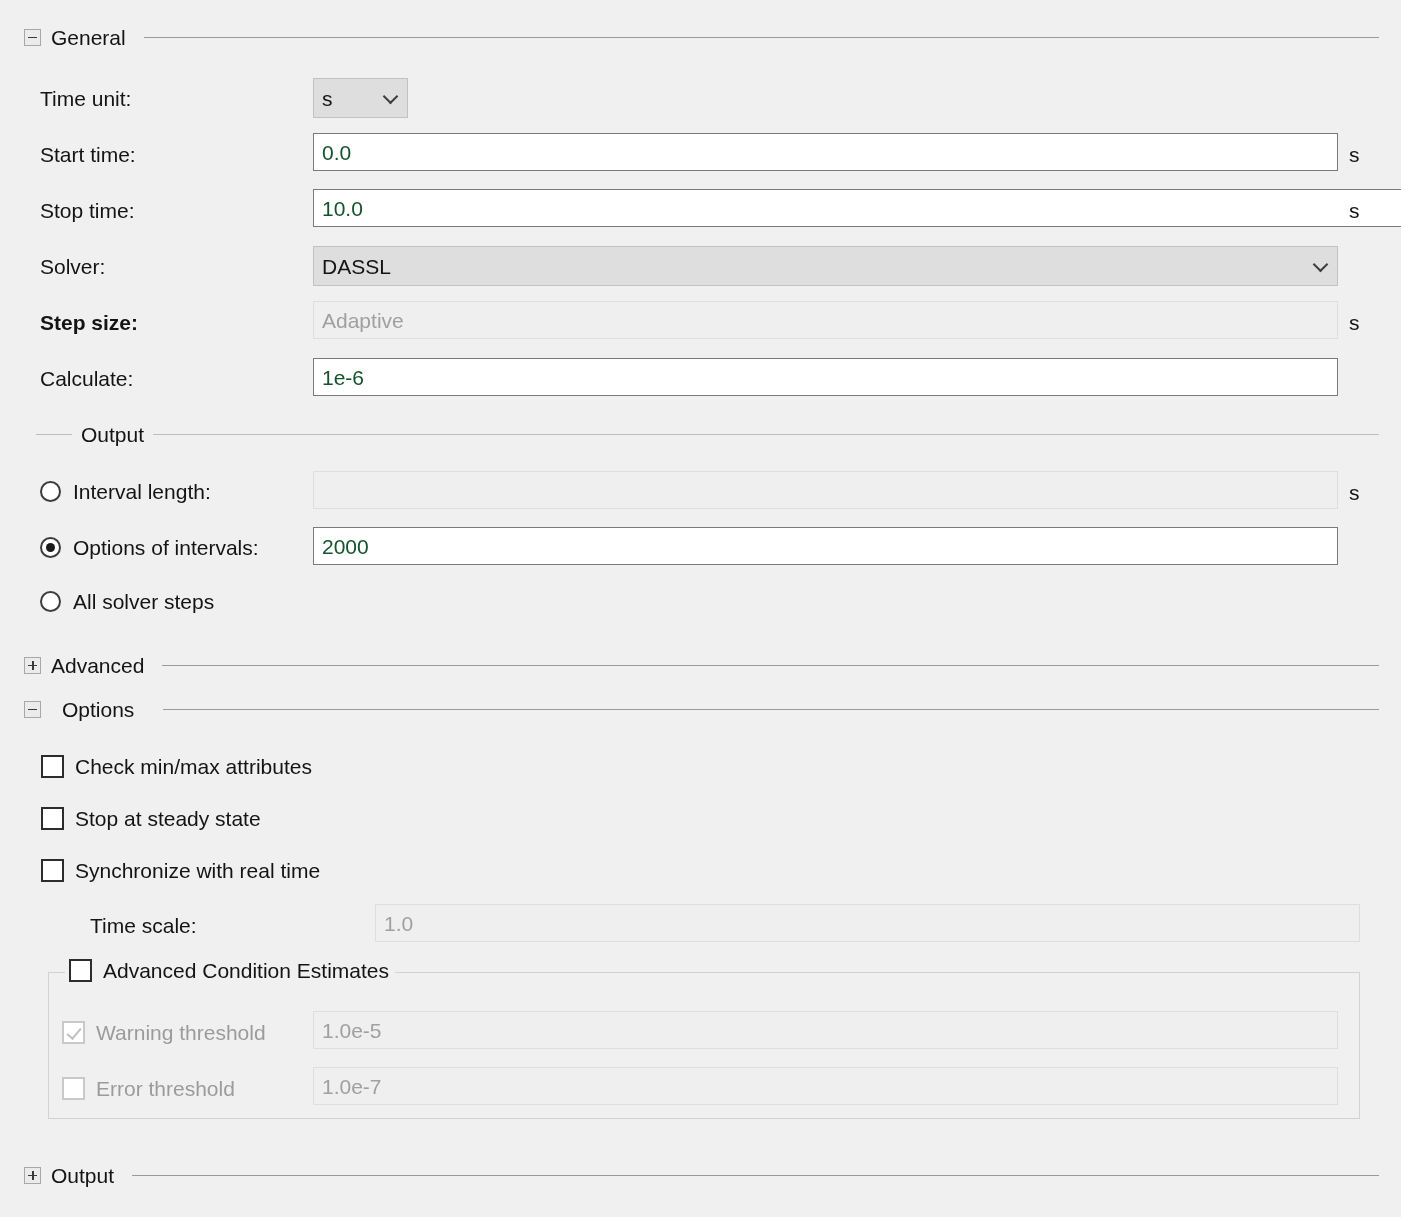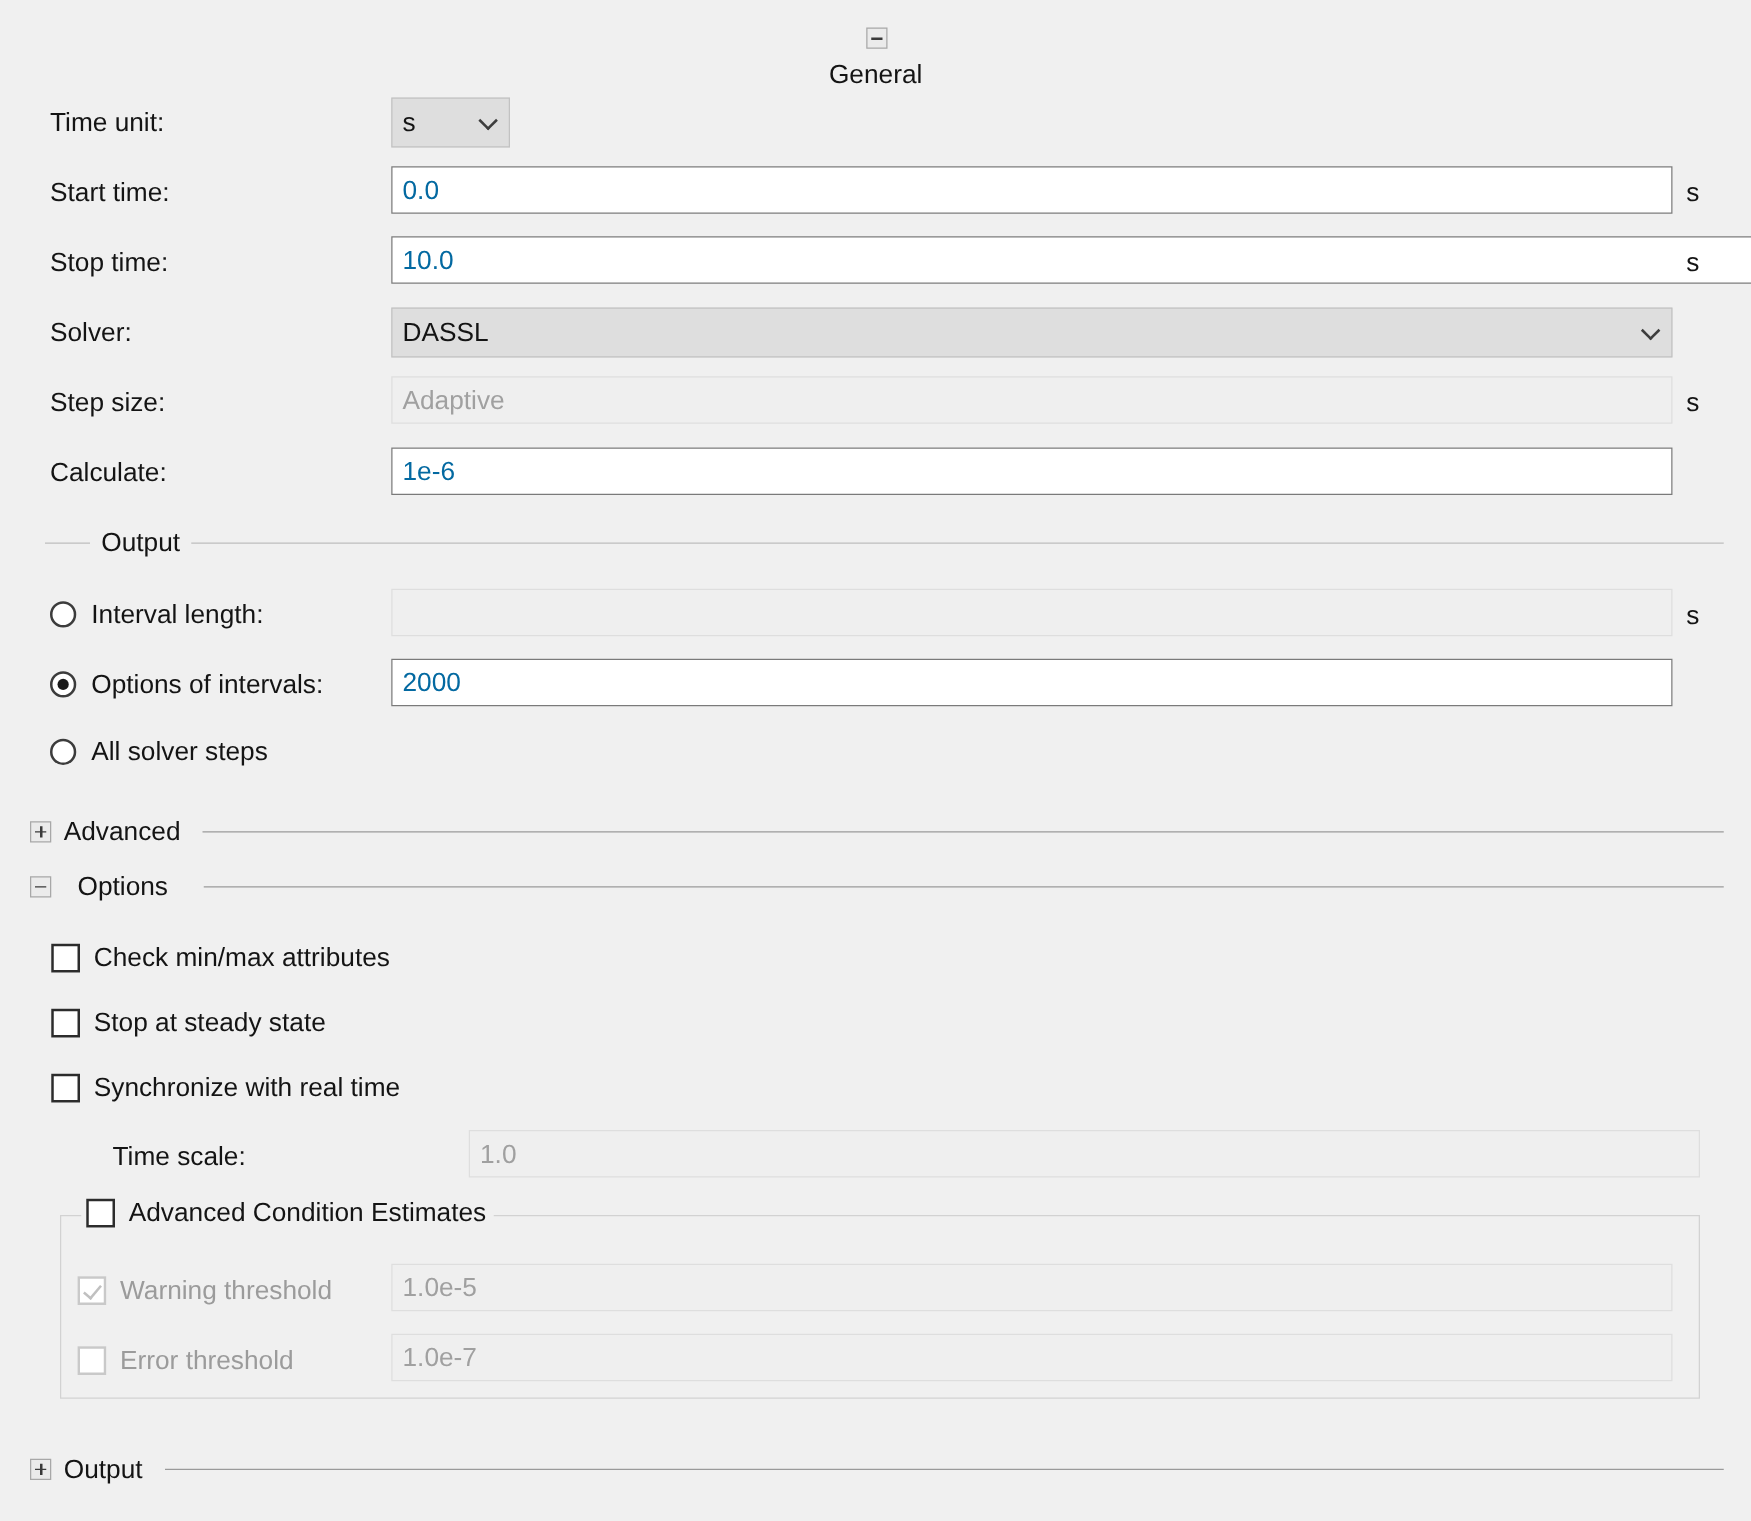--- a/index.html
+++ b/index.html
@@ -75,21 +75,21 @@
   }
   .lbl.dim { color: #9b9b9b; }
 
   
   .field {
     position: absolute;
     height: 38px;
     background: #ffffff;
     border: 1.5px solid #7a7a7a;
     font-size: 21px;
-    color: #0369a1;
+    color: #14532d;
     padding: 0 8px;
     display: flex; align-items: center;
     line-height: 1;
   }
   .field.disabled {
     background: #efefef;
     border: 1.5px solid #dedede;
     color: #a0a0a0;
   }
   .field .ph { color: #a0a0a0; }
@@ -191,21 +191,21 @@
     color: #141414;
     line-height: 1;
     white-space: nowrap;
   }
 </style>
 </head>
 <body>
 
 <div class="page">
 
-  <div class="sect-header" style="top:22px;flex-direction:column;">
+  <div class="sect-header" style="top:22px;">
     <span class="toggle-box"></span>
     <span class="sect-title">General</span>
     <span class="sect-rule"></span>
   </div>
 
   <div class="row" style="left:40px; top:84px; height:28px;">
     <span class="lbl">Time unit:</span>
   </div>
   <div class="dropdown" style="left:313px; top:78px; width:95px;">
     <span>s</span>
@@ -230,21 +230,21 @@
   <span class="unit" style="left:1349px; top:200px;">s</span>
 
   <div class="row" style="left:40px; top:252px; height:28px;align-items:center;">
     <span class="lbl">Solver:</span>
   </div>
   <div class="dropdown" style="left:313px; top:246px; width:1025px;">
     <span>DASSL</span>
     <span class="chev"></span>
   </div>
 
-  <div class="row" style="left:40px; top:308px; height:28px;">
+  <div class="row" style="left:40px; top:308px; height:28px;font-weight:bold;">
     <span class="lbl">Step size:</span>
   </div>
   <div class="field disabled" style="left:313px; top:301px; width:1025px;">
     <span class="ph">Adaptive</span>
   </div>
   <span class="unit" style="left:1349px; top:312px;">s</span>
 
   <div class="row" style="left:40px; top:364px; height:28px;">
     <span class="lbl">Calculate:</span>
   </div>

